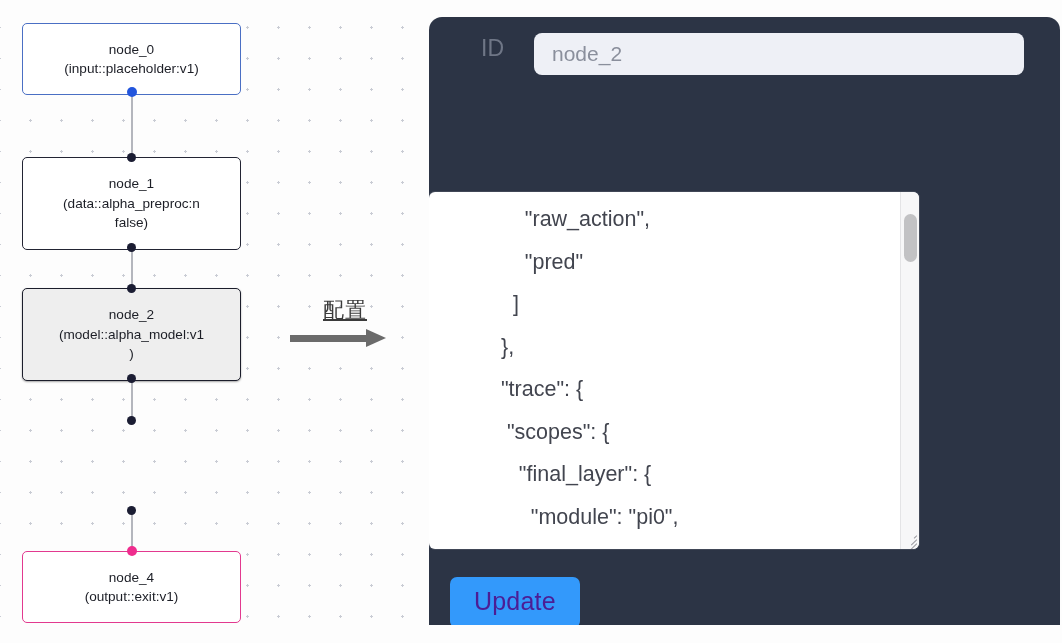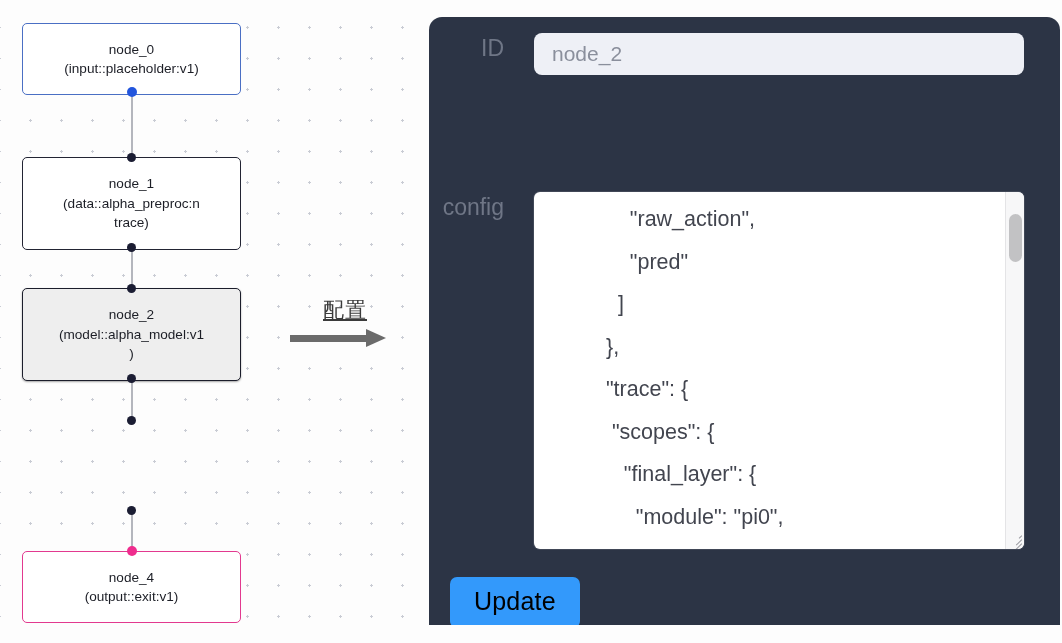--- a/index.html
+++ b/index.html
@@ -147,21 +147,21 @@
     position:absolute;right:0;display:block;height:1.4px;background:#9a9aa0;
     transform-origin:right center;transform:rotate(-45deg);
   }
   .ta-grip i:nth-child(1){bottom:3px;width:11px;}
   .ta-grip i:nth-child(2){bottom:7px;width:8px;}
   .ta-grip i:nth-child(3){bottom:11px;width:4px;}
 
   
   #update-btn{
     position:absolute;left:21px;top:560px;
-    background:#3399fb;color:#000000;
+    background:#3399fb;color:#4c1d95;
     border:none;border-radius:7px;
     font-size:25px;
     font-family:"Liberation Sans","DejaVu Sans",sans-serif;
     padding:10px 24px 12px 24px;
     cursor:pointer;
     letter-spacing:.2px;
   }
 </style>
 </head>
 <body>
@@ -173,21 +173,21 @@
   <div class="edge" id="edge2"></div>
   <div class="edge" id="edge3"></div>
 
   <div class="node n-start" id="node0">
     <span class="nlabel">node_0
 (input::placeholder:v1)</span>
   </div>
   <div class="node" id="node1">
     <span class="nlabel">node_1
 (data::alpha_preproc:n
-trace)</span>
+false)</span>
   </div>
   <div class="node n-selected" id="node2">
     <span class="nlabel">node_2
 (model::alpha_model:v1
 )</span>
   </div>
   <div class="node n-end" id="node4">
     <span class="nlabel">node_4
 (output::exit:v1)</span>
   </div>
@@ -211,21 +211,20 @@
 
   <div id="panel">
 
     <div class="field-row" id="row-id">
       <div class="flabel">ID</div>
       <input class="finput" type="text" value="node_2" style="">
     </div>
 
 
     <div class="field-row" id="row-config">
-      <div class="flabel">config</div>
       <div class="ta-wrap">
         <div class="ta-text">      "raw_action",
       "pred"
     ]
   },
   "trace": {
    "scopes": {
      "final_layer": {
        "module": "pi0",
        "mark_scope": false

